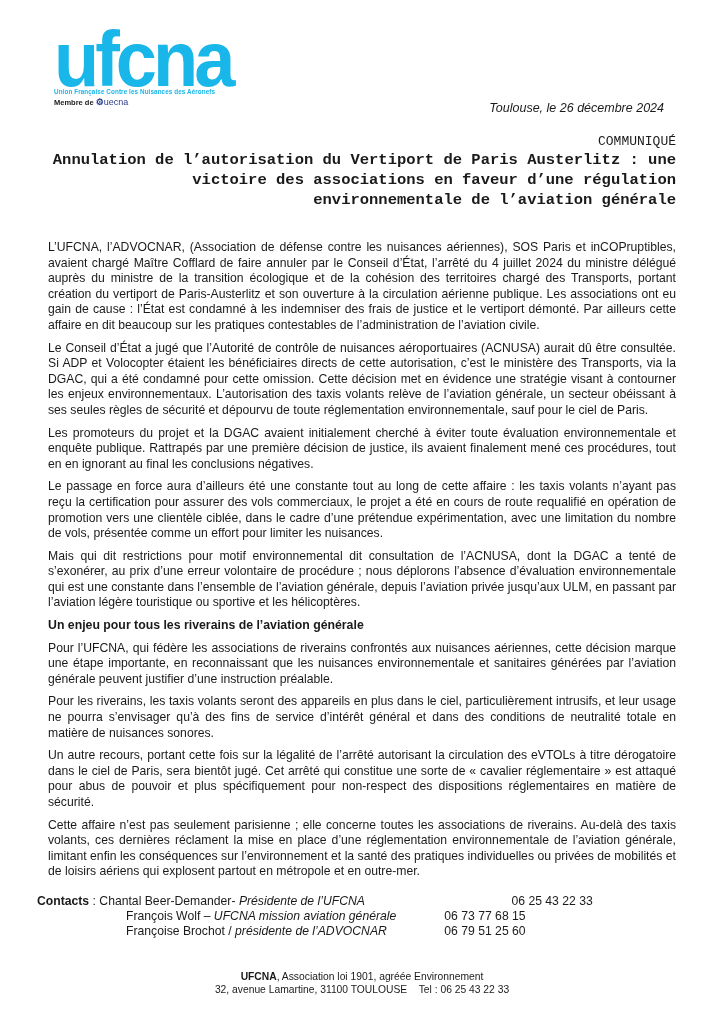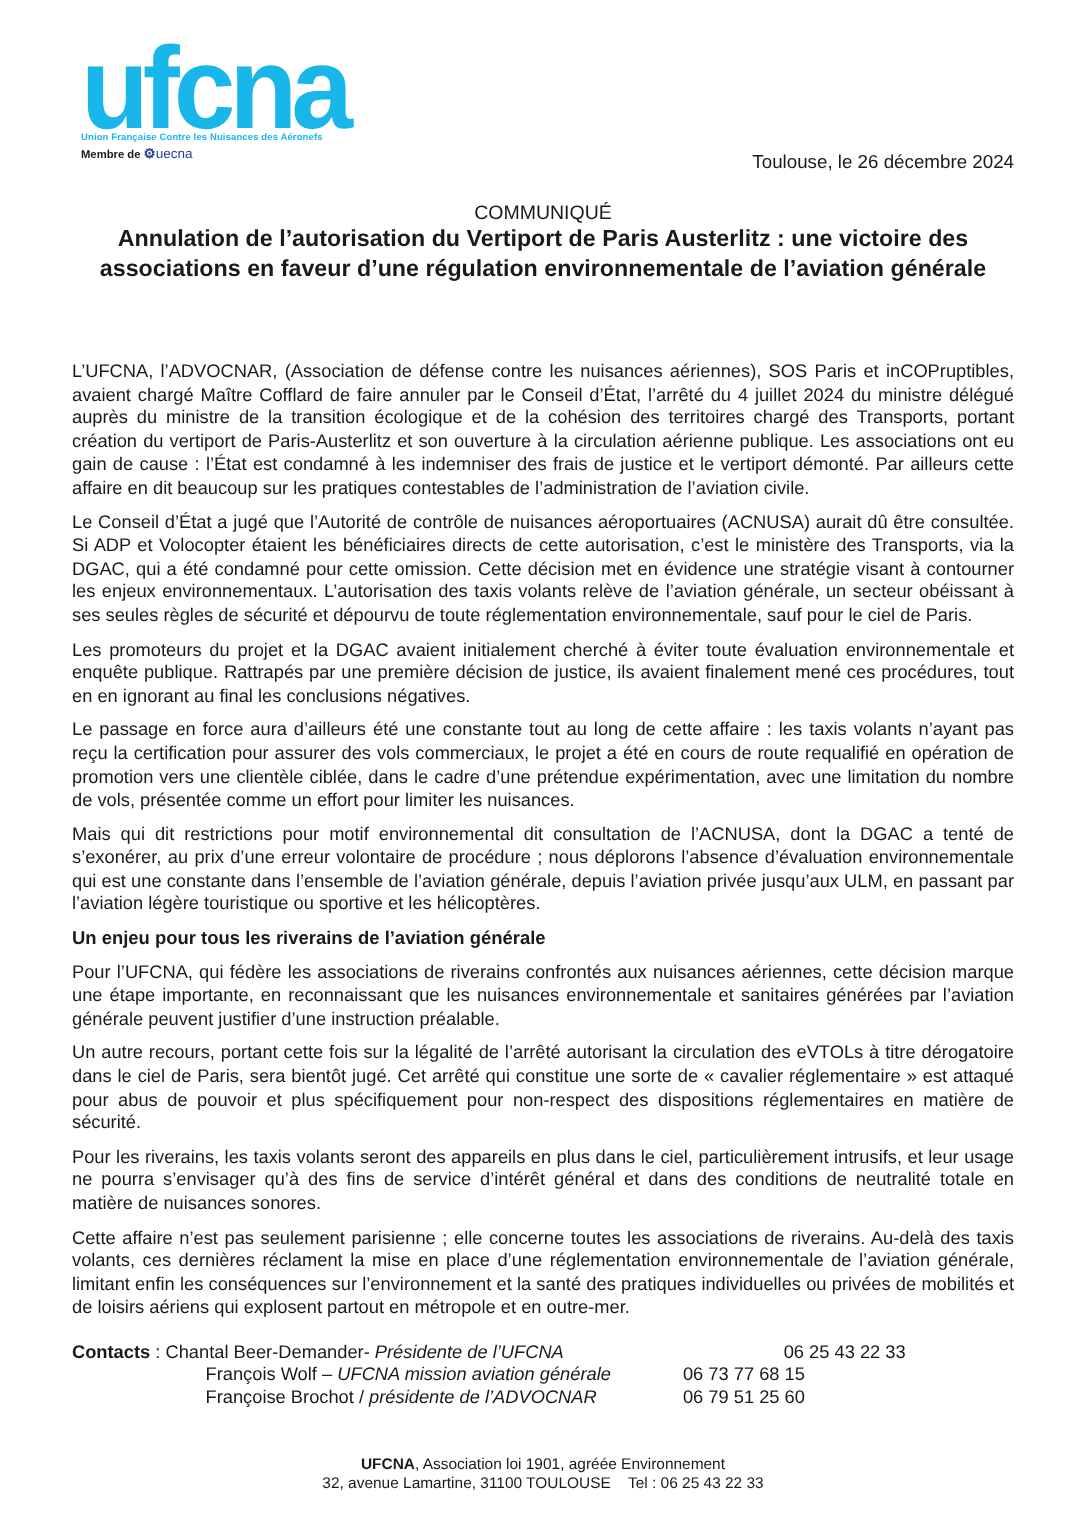--- a/index.html
+++ b/index.html
@@ -16,31 +16,31 @@
   .logo-sub {
     font-size: 6.3px; font-weight: 700; color: #19b6ea; margin-top: 2px;
     white-space: nowrap; letter-spacing: 0.1px;
   }
   .logo-member {
     font-size: 7.5px; font-weight: 700; color: #1a1a1a; margin-top: 2px; white-space: nowrap;
   }
   .logo-member .euro { color: #2c3d8f; font-weight: 400; font-size: 9px; }
   .logo-member .gear { color: #2c3d8f; font-size: 9px; }
 
-  .date { position: absolute; right: 48px; top: 101px; font-size: 12.5px; }
+  .date { position: absolute; right: 60px; top: 101px; font-size: 12.5px; font-style: italic; }
 
-  .heading { position: absolute; left: 48px; right: 48px; top: 134px; text-align: center; }
+  .heading { position: absolute; left: 48px; right: 48px; top: 134px; text-align: right; font-family: Liberation Mono, monospace; }
   .heading .kicker { font-size: 13px; line-height: 16px; }
   .heading .title { font-size: 15.5px; font-weight: 700; line-height: 20px; }
 
   .body { position: absolute; left: 48px; width: 628px; top: 211px; font-size: 12.2px; line-height: 15.6px; margin-top: 29px; }
   .body p { margin: 0 0 7px 0; text-align: justify; }
   .body h3 { margin: 4px 0 7px 0; font-size: 12.3px; font-weight: 700; }
 
-  .contacts { position: absolute; left: 48px; top: 894px; font-size: 12.2px; line-height: 15px; }
+  .contacts { position: absolute; left: 37px; top: 894px; font-size: 12.2px; line-height: 15px; }
   .contacts table { border-collapse: collapse; }
   .contacts td { padding: 0; vertical-align: top; white-space: nowrap; }
   .contacts .lbl { font-weight: 700; }
   .contacts .role { font-style: italic; }
   .contacts .ph { padding-left: 0; }
 
   .footer { position: absolute; left: 0; right: 0; top: 970px; text-align: center; font-size: 10.3px; line-height: 13px; }
   .footer b { font-weight: 700; }
   .footer a { color: #1f5fd1; text-decoration: underline; }
   .footer .mail { color: #1f5fd1; }
@@ -68,22 +68,22 @@
   <p>L’UFCNA, l’ADVOCNAR, (Association de défense contre les nuisances aériennes), SOS Paris et inCOPruptibles, avaient chargé Maître Cofflard de faire annuler par le Conseil d’État, l’arrêté du 4 juillet 2024 du ministre délégué auprès du ministre de la transition écologique et de la cohésion des territoires chargé des Transports, portant création du vertiport de Paris-Austerlitz et son ouverture à la circulation aérienne publique. Les associations ont eu gain de cause : l’État est condamné à les indemniser des frais de justice et le vertiport démonté. Par ailleurs cette affaire en dit beaucoup sur les pratiques contestables de l’administration de l’aviation civile.</p>
 
   <p>Le Conseil d’État a jugé que l’Autorité de contrôle de nuisances aéroportuaires (ACNUSA) aurait dû être consultée. Si ADP et Volocopter étaient les bénéficiaires directs de cette autorisation, c’est le ministère des Transports, via la DGAC, qui a été condamné pour cette omission. Cette décision met en évidence une stratégie visant à contourner les enjeux environnementaux. L’autorisation des taxis volants relève de l’aviation générale, un secteur obéissant à ses seules règles de sécurité et dépourvu de toute réglementation environnementale, sauf pour le ciel de Paris.</p>
 
   <p>Les promoteurs du projet et la DGAC avaient initialement cherché à éviter toute évaluation environnementale et enquête publique. Rattrapés par une première décision de justice, ils avaient finalement mené ces procédures, tout en en ignorant au final les conclusions négatives.</p>
   <p>Le passage en force aura d’ailleurs été une constante tout au long de cette affaire : les taxis volants n’ayant pas reçu la certification pour assurer des vols commerciaux, le projet a été en cours de route requalifié en opération de promotion vers une clientèle ciblée, dans le cadre d’une prétendue expérimentation, avec une limitation du nombre de vols, présentée comme un effort pour limiter les nuisances.</p>
   <p>Mais qui dit restrictions pour motif environnemental dit consultation de l’ACNUSA, dont la DGAC a tenté de s’exonérer, au prix d’une erreur volontaire de procédure ; nous déplorons l’absence d’évaluation environnementale qui est une constante dans l’ensemble de l’aviation générale, depuis l’aviation privée jusqu’aux ULM, en passant par l’aviation légère touristique ou sportive et les hélicoptères.</p>
 
   <h3>Un enjeu pour tous les riverains de l’aviation générale</h3>
   <p>Pour l’UFCNA, qui fédère les associations de riverains confrontés aux nuisances aériennes, cette décision marque une étape importante, en reconnaissant que les nuisances environnementale et sanitaires générées par l’aviation générale peuvent justifier d’une instruction préalable.</p>
+  <p>Pour les riverains, les taxis volants seront des appareils en plus dans le ciel, particulièrement intrusifs, et leur usage ne pourra s’envisager qu’à des fins de service d’intérêt général et dans des conditions de neutralité totale en matière de nuisances sonores.</p>
   <p>Un autre recours, portant cette fois sur la légalité de l’arrêté autorisant la circulation des eVTOLs à titre dérogatoire dans le ciel de Paris, sera bientôt jugé. Cet arrêté qui constitue une sorte de « cavalier réglementaire » est attaqué pour abus de pouvoir et plus spécifiquement pour non-respect des dispositions réglementaires en matière de sécurité.</p>
-  <p>Pour les riverains, les taxis volants seront des appareils en plus dans le ciel, particulièrement intrusifs, et leur usage ne pourra s’envisager qu’à des fins de service d’intérêt général et dans des conditions de neutralité totale en matière de nuisances sonores.</p>
   <p>Cette affaire n’est pas seulement parisienne ; elle concerne toutes les associations de riverains. Au-delà des taxis volants, ces dernières réclament la mise en place d’une réglementation environnementale de l’aviation générale, limitant enfin les conséquences sur l’environnement et la santé des pratiques individuelles ou privées de mobilités et de loisirs aériens qui explosent partout en métropole et en outre-mer.</p>
 </div>
 
 <div class="contacts">
   <table>
     <tbody>
         <tr>
       <td style="width:130px"><span class="lbl">Contacts</span><span> : </span><span>Chantal Beer-Demander</span></td>
       <td style="width:280px"><span> - </span><span class="role">Présidente de l’UFCNA</span></td>
       <td class="ph">06 25 43 22 33</td>

